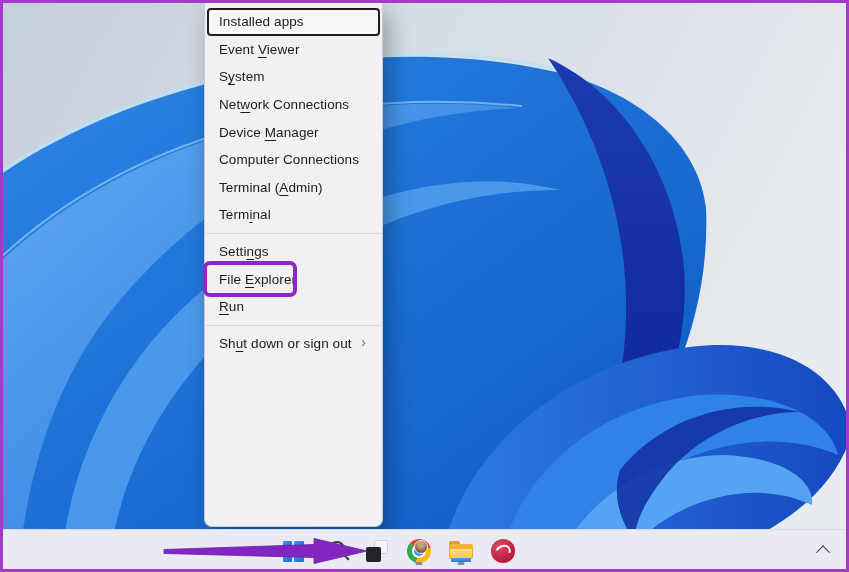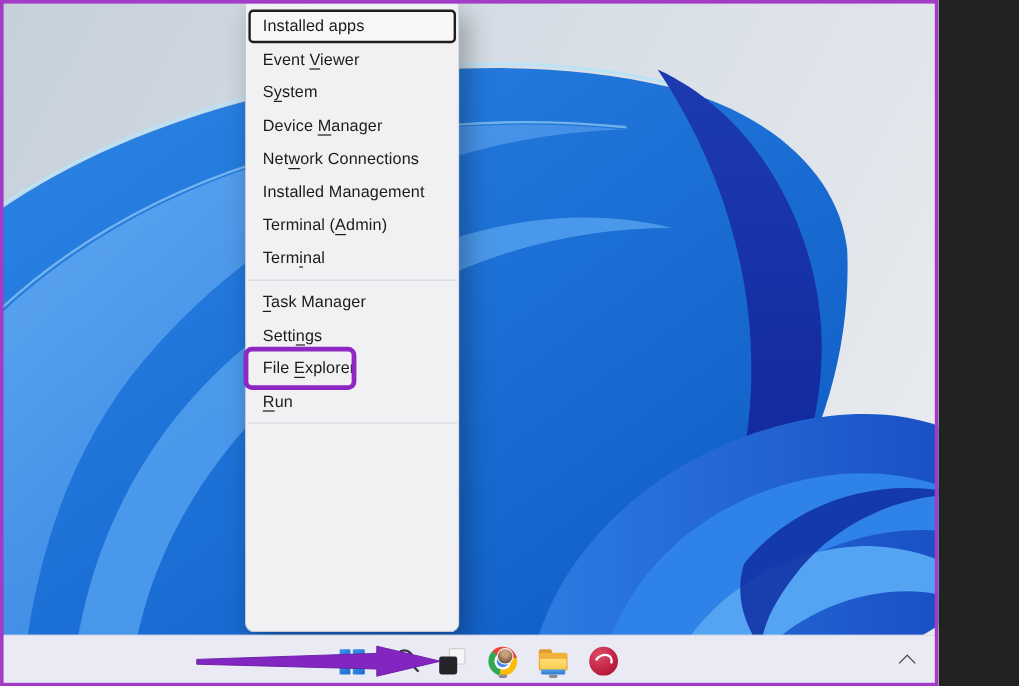--- a/index.html
+++ b/index.html
@@ -1,17 +1,17 @@
 <!DOCTYPE html>
 <html><head>
 <meta charset="utf-8">
 <style>
   html,body { margin:0; padding:0; background:#222; }
   .stage {
-    position:relative; width:782px; height:572px; overflow:hidden;
+    position:relative; width:849px; height:572px; overflow:hidden;
     font-family:"Liberation Sans", sans-serif;
     background:#d6dde5;
   }
   .wallpaper { position:absolute; inset:0; width:849px; height:572px; display:block; }
 
   
   .menu {
     position:absolute; left:204px; top:3px; width:179px; height:524px;
     background:#f1f1f4;
     border:1px solid #c9c9cf; border-top:none;
@@ -142,52 +142,53 @@
         <div class="menu-item focused">
           <span>Installed apps</span>
         </div>
         <div class="menu-item">
           <span>Event <span class="accesskey">V</span>iewer</span>
         </div>
         <div class="menu-item">
           <span>S<span class="accesskey">y</span>stem</span>
         </div>
         <div class="menu-item">
+          <span>Net<span class="accesskey">w</span>ork Connections</span>
+        </div>
+        <div class="menu-item">
           <span>Device <span class="accesskey">M</span>anager</span>
         </div>
         <div class="menu-item">
-          <span>Net<span class="accesskey">w</span>ork Connections</span>
-        </div>
-        <div class="menu-item">
-          <span>Installed Management</span>
+          <span>Computer Connections</span>
         </div>
         <div class="menu-item">
           <span>Terminal (<span class="accesskey">A</span>dmin)</span>
         </div>
         <div class="menu-item">
           <span>Term<span class="accesskey">i</span>nal</span>
         </div>
         <div class="menu-sep">
           <div class="sep-line"></div>
         </div>
         <div class="menu-item">
-          <span><span class="accesskey">T</span>ask Manager</span>
-        </div>
-        <div class="menu-item">
           <span>Setti<span class="accesskey">n</span>gs</span>
         </div>
         <div class="menu-item">
           <span>File <span class="accesskey">E</span>xplorer</span>
           <div class="annotation-box" style="border-color: rgb(143, 39, 196);"></div>
         </div>
         <div class="menu-item">
           <span><span class="accesskey">R</span>un</span>
         </div>
         <div class="menu-sep">
           <div class="sep-line"></div>
+        </div>
+        <div class="menu-item">
+          <span>Sh<span class="accesskey">u</span>t down or sign out</span>
+          <span class="submenu-arrow">›</span>
         </div>
       </div>
   </div>
 
   <svg class="arrow-annotation" width="206" height="30" viewBox="0 0 206 30">
     <polygon points="1,13.5 151,8.5 151,2.5 204,15 151,27.5 151,21.5 1,17.5" fill="#8326c1" stroke="#6c1da6" stroke-width="0.8"></polygon>
   </svg>
 
   <div class="taskbar">
     <div class="tb-icons">

